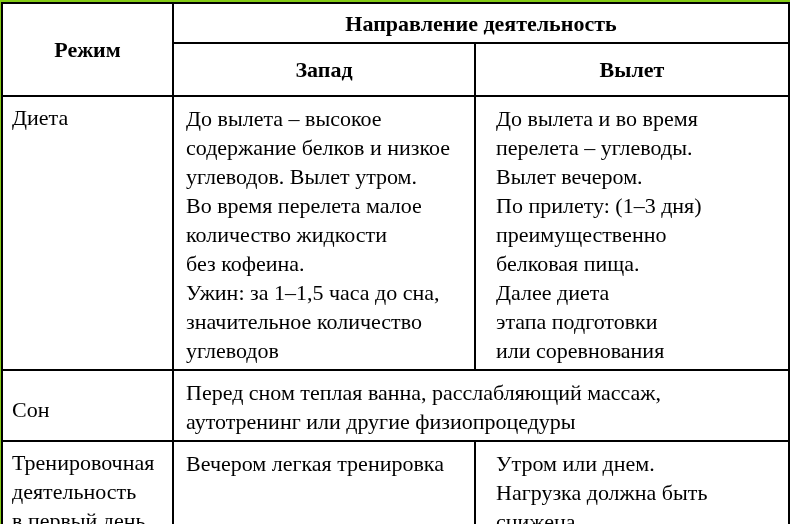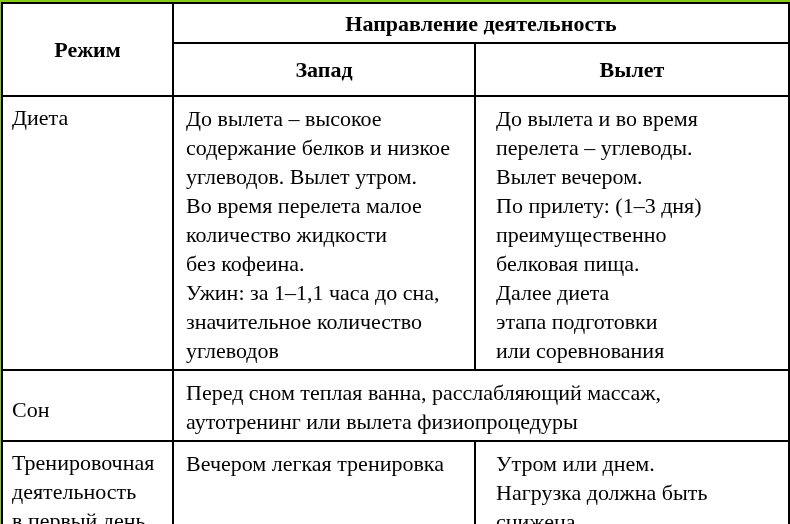--- a/index.html
+++ b/index.html
@@ -86,37 +86,37 @@
         <th>Вылет</th>
       </tr>
       <tr class="r-diet">
         <td class="mode-cell">Диета</td>
         <td class="content-cell west">До вылета – высокое
 содержание белков и низкое
 углеводов. Вылет утром.
 Во время перелета малое
 количество жидкости
 без кофеина.
-Ужин: за 1–1,1 часа до сна,
+Ужин: за 1–1,5 часа до сна,
 значительное количество
 углеводов</td>
         <td class="content-cell east">До вылета и во время
 перелета – углеводы.
 Вылет вечером.
 По прилету: (1–3 дня)
 преимущественно
 белковая пища.
 Далее диета
 этапа подготовки
 или соревнования</td>
       </tr>
       <tr class="r-sleep">
         <td class="mode-cell v-middle">Сон</td>
         <td class="content-cell west" colspan="2">Перед сном теплая ванна, расслабляющий массаж,
-аутотренинг или вылета физиопроцедуры</td>
+аутотренинг или другие физиопроцедуры</td>
       </tr>
       <tr class="r-train">
         <td class="mode-cell">Тренировочная
 деятельность
 в первый день</td>
         <td class="content-cell west">Вечером легкая тренировка</td>
         <td class="content-cell east">Утром или днем.
 Нагрузка должна быть
 снижена</td>
       </tr>

